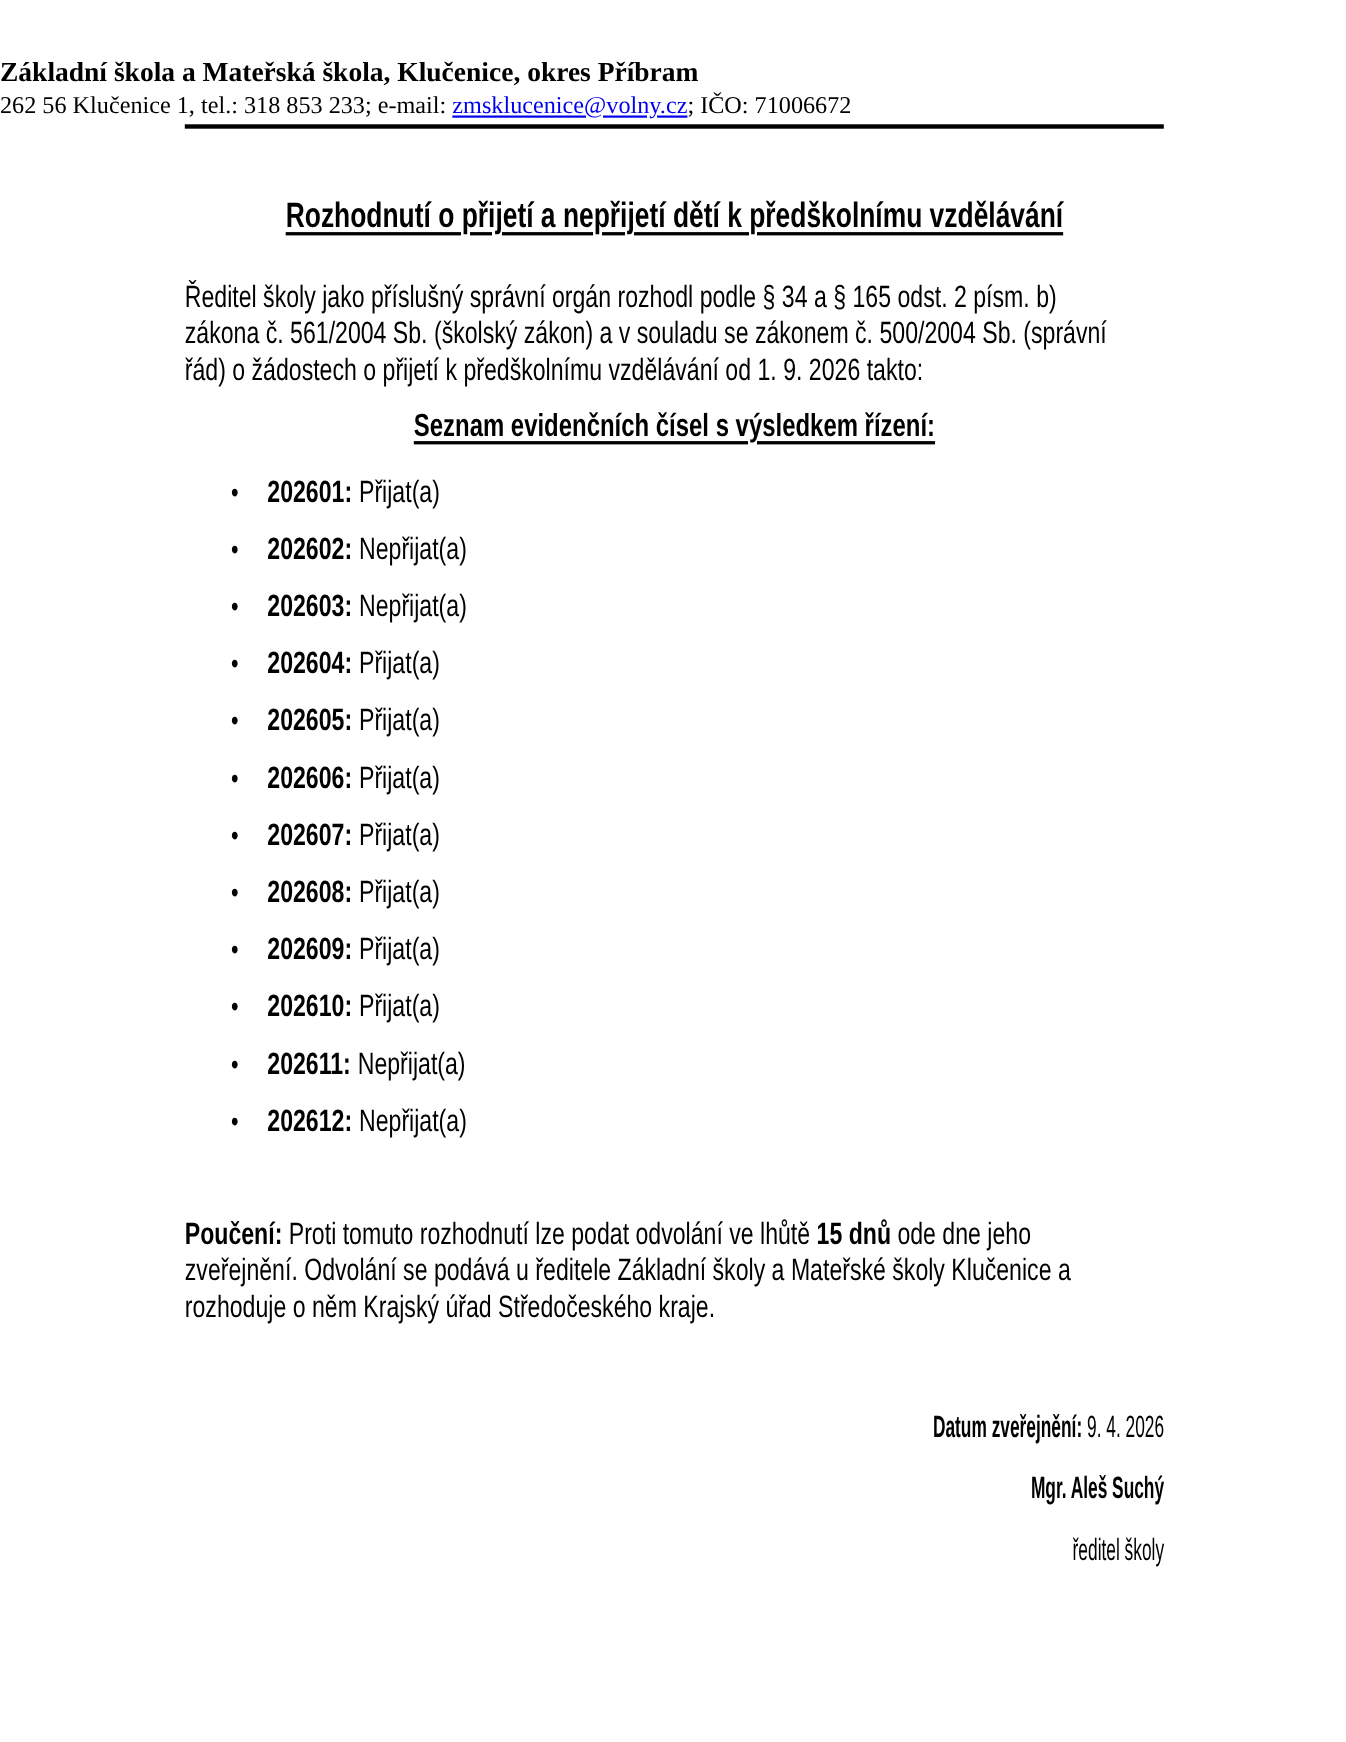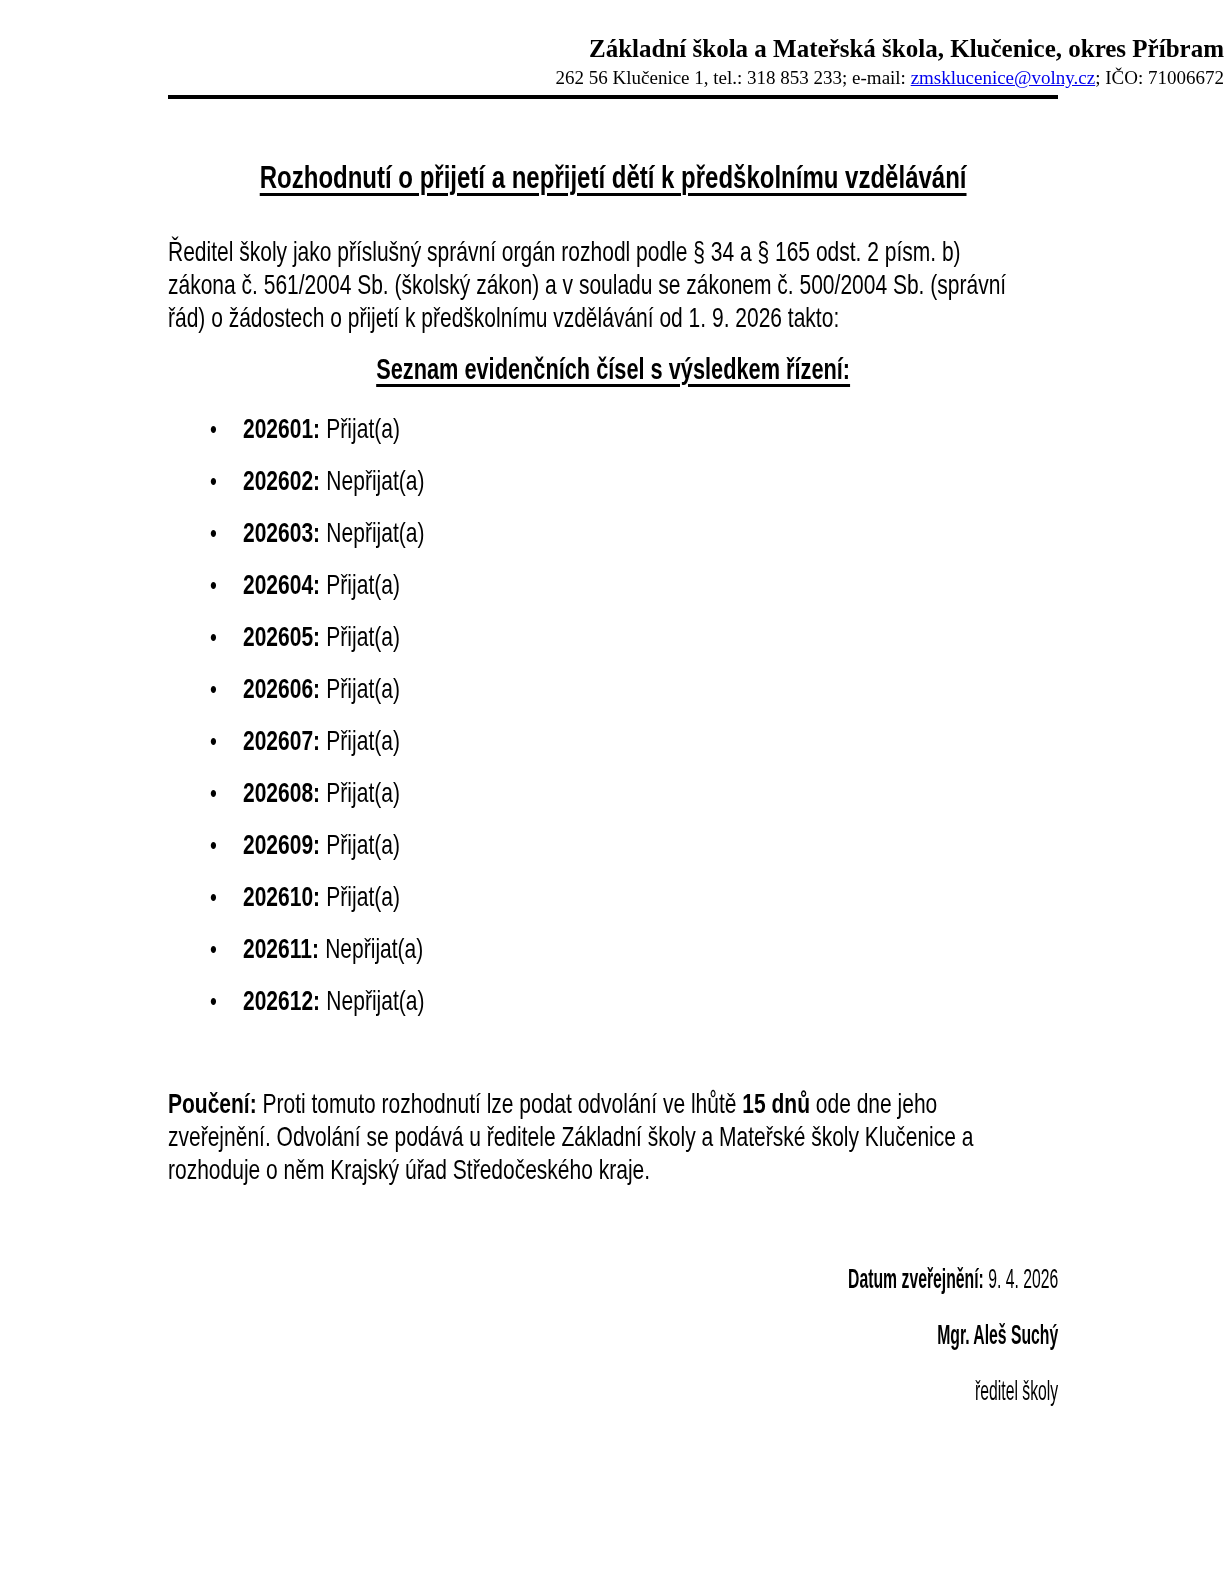--- a/index.html
+++ b/index.html
@@ -7,33 +7,33 @@
     padding: 0;
     background: #ffffff;
     color: #000000;
     width: 1224px;
     height: 1584px;
     overflow: hidden;
   }
 
   
   .letterhead {
-    padding-top: 34px;
-    text-align: right;
+    padding-top: 52px;
+    text-align: left;
   }
   .school-name {
     font-family: "Liberation Serif", "DejaVu Serif", serif;
     font-weight: bold;
     font-size: 25px;
     line-height: 30px;
     margin: 0;
   }
   .address-line {
     font-family: "Liberation Serif", "DejaVu Serif", serif;
-    font-size: 19px;
+    font-size: 22px;
     line-height: 24px;
     margin-top: 2px;
   }
   .email-link {
     color: #0000EE;
     text-decoration: underline;
     cursor: pointer;
   }
   .rule {
     height: 4px;

